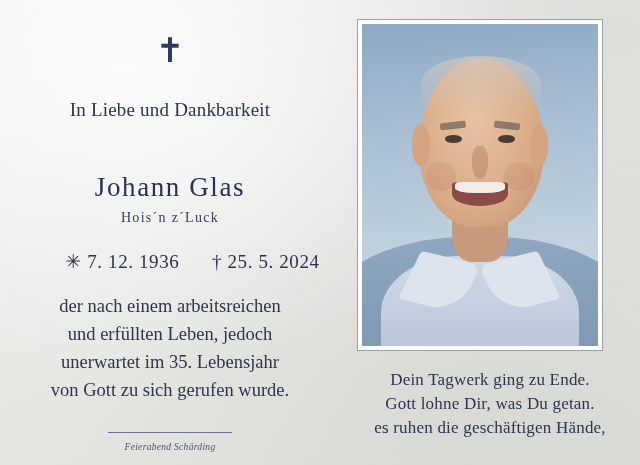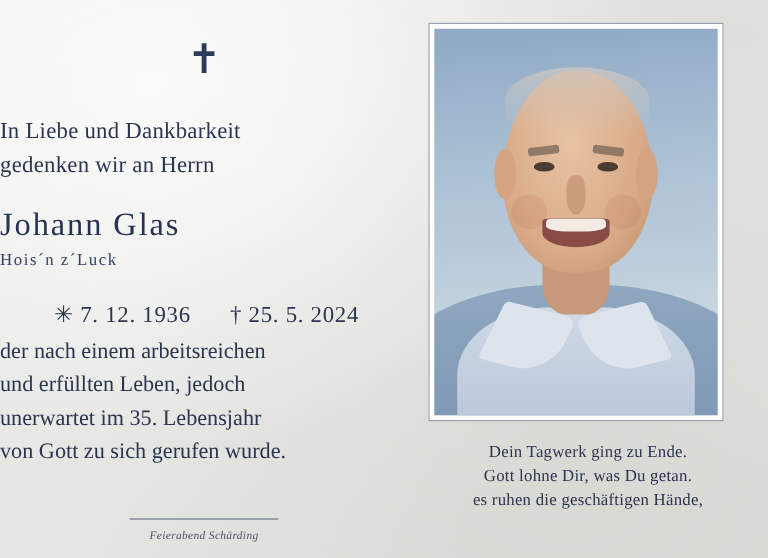--- a/index.html
+++ b/index.html
@@ -48,21 +48,21 @@
     text-align: center;
     color: #2d3a5c;
     font-size: 34px;
     line-height: 1;
     font-family: "Liberation Serif", serif;
   }
   .text-block {
     position: absolute;
     left: 0;
     right: 0;
-    text-align: left;
+    text-align: center;
     color: #2c3550;
   }
   .intro {
     top: 96px;
     font-size: 19px;
     line-height: 1.45;
     letter-spacing: 0.2px;
   }
   .name {
     top: 172px;
@@ -81,21 +81,21 @@
     font-size: 19px;
     letter-spacing: 0.6px;
     color: #2b3450;
     padding-left: 45px;
   }
   .dates .sep {
     display: inline-block;
     width: 22px;
   }
   .body-text {
-    top: 279px;
+    top: 292px;
     font-size: 18.5px;
     line-height: 1.52;
     color: #2c3550;
   }
   .footer-rule {
     position: absolute;
     left: 108px;
     width: 124px;
     top: 432px;
     border-top: 1px solid #6d7489;
@@ -274,38 +274,37 @@
   .cheek-l { left: 27%; }
   .cheek-r { right: 27%; }
 
   .verse {
     position: absolute;
     left: 0;
     right: 0;
     top: 368px;
     text-align: center;
     color: #2c3550;
-    font-size: 14px;
+    font-size: 17px;
     line-height: 1.42;
     letter-spacing: 0.2px;
   }
   .verse div { white-space: nowrap; }
 </style>
 </head>
 <body>
 
 <div id="card">
 
   <div class="panel-left">
 
     <div class="cross">✝</div>
 
     <div class="text-block intro">
       <div>In Liebe und Dankbarkeit</div>
-      <div>gedenken wir an Herrn</div>
     </div>
 
     <div class="text-block name">Johann Glas</div>
 
     <div class="text-block nickname">Hois´n   z´Luck</div>
 
     <div class="text-block dates">
       <span>✳ 7. 12. 1936</span>
       <span class="sep"></span>
       <span>† 25. 5. 2024</span>

